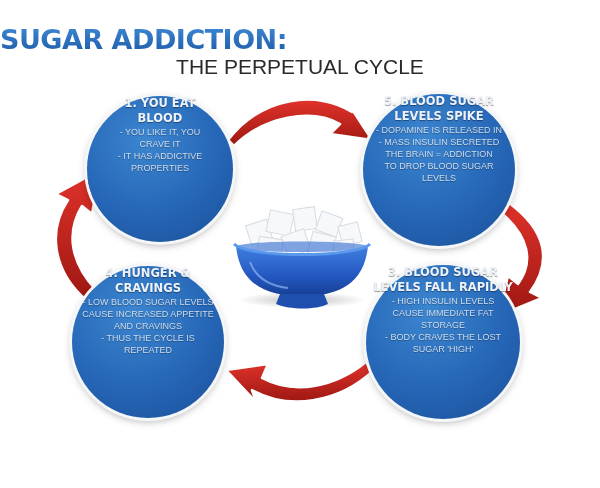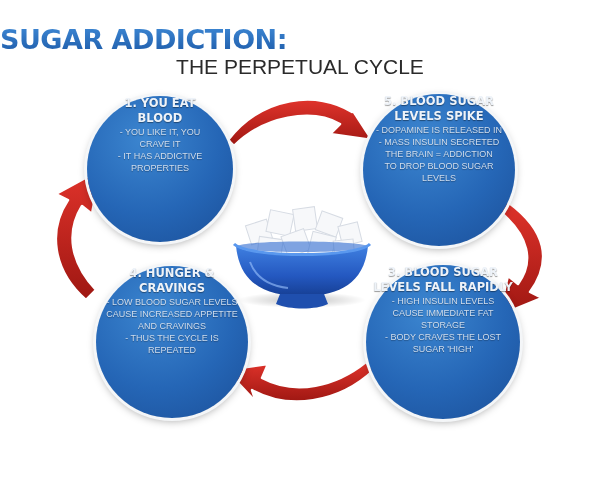--- a/index.html
+++ b/index.html
@@ -28,21 +28,21 @@
     font-family:"DejaVu Sans", sans-serif; font-weight:bold; font-size:11.5px; line-height:15px;
     color:#eef3f9; text-shadow:0 1px 1px rgba(0,0,0,0.4);
   }
   .circle .line {
     font-family:"Liberation Sans", sans-serif; font-size:9px; line-height:12px; color:#cfdcec;
     text-transform:uppercase; text-shadow:0 1px 1px rgba(0,0,0,0.3);
   }
   #c1 { left:87px; top:96px; width:146px; height:146px; }
   #c2 { left:363px; top:94px; width:152px; height:152px; }
   #c3 { left:366px; top:265px; width:154px; height:154px; }
-  #c4 { left:96px; top:266px; width:152px; height:152px; }
+  #c4 { left:72px; top:266px; width:152px; height:152px; }
 </style>
 </head>
 <body>
 
 <div class="title">SUGAR ADDICTION:</div>
 <div class="subtitle">THE PERPETUAL CYCLE</div>
 
 <svg class="art" width="600" height="488" viewBox="0 0 600 488">
   <defs>
     <linearGradient id="redg" x1="0" y1="0" x2="0" y2="1">

